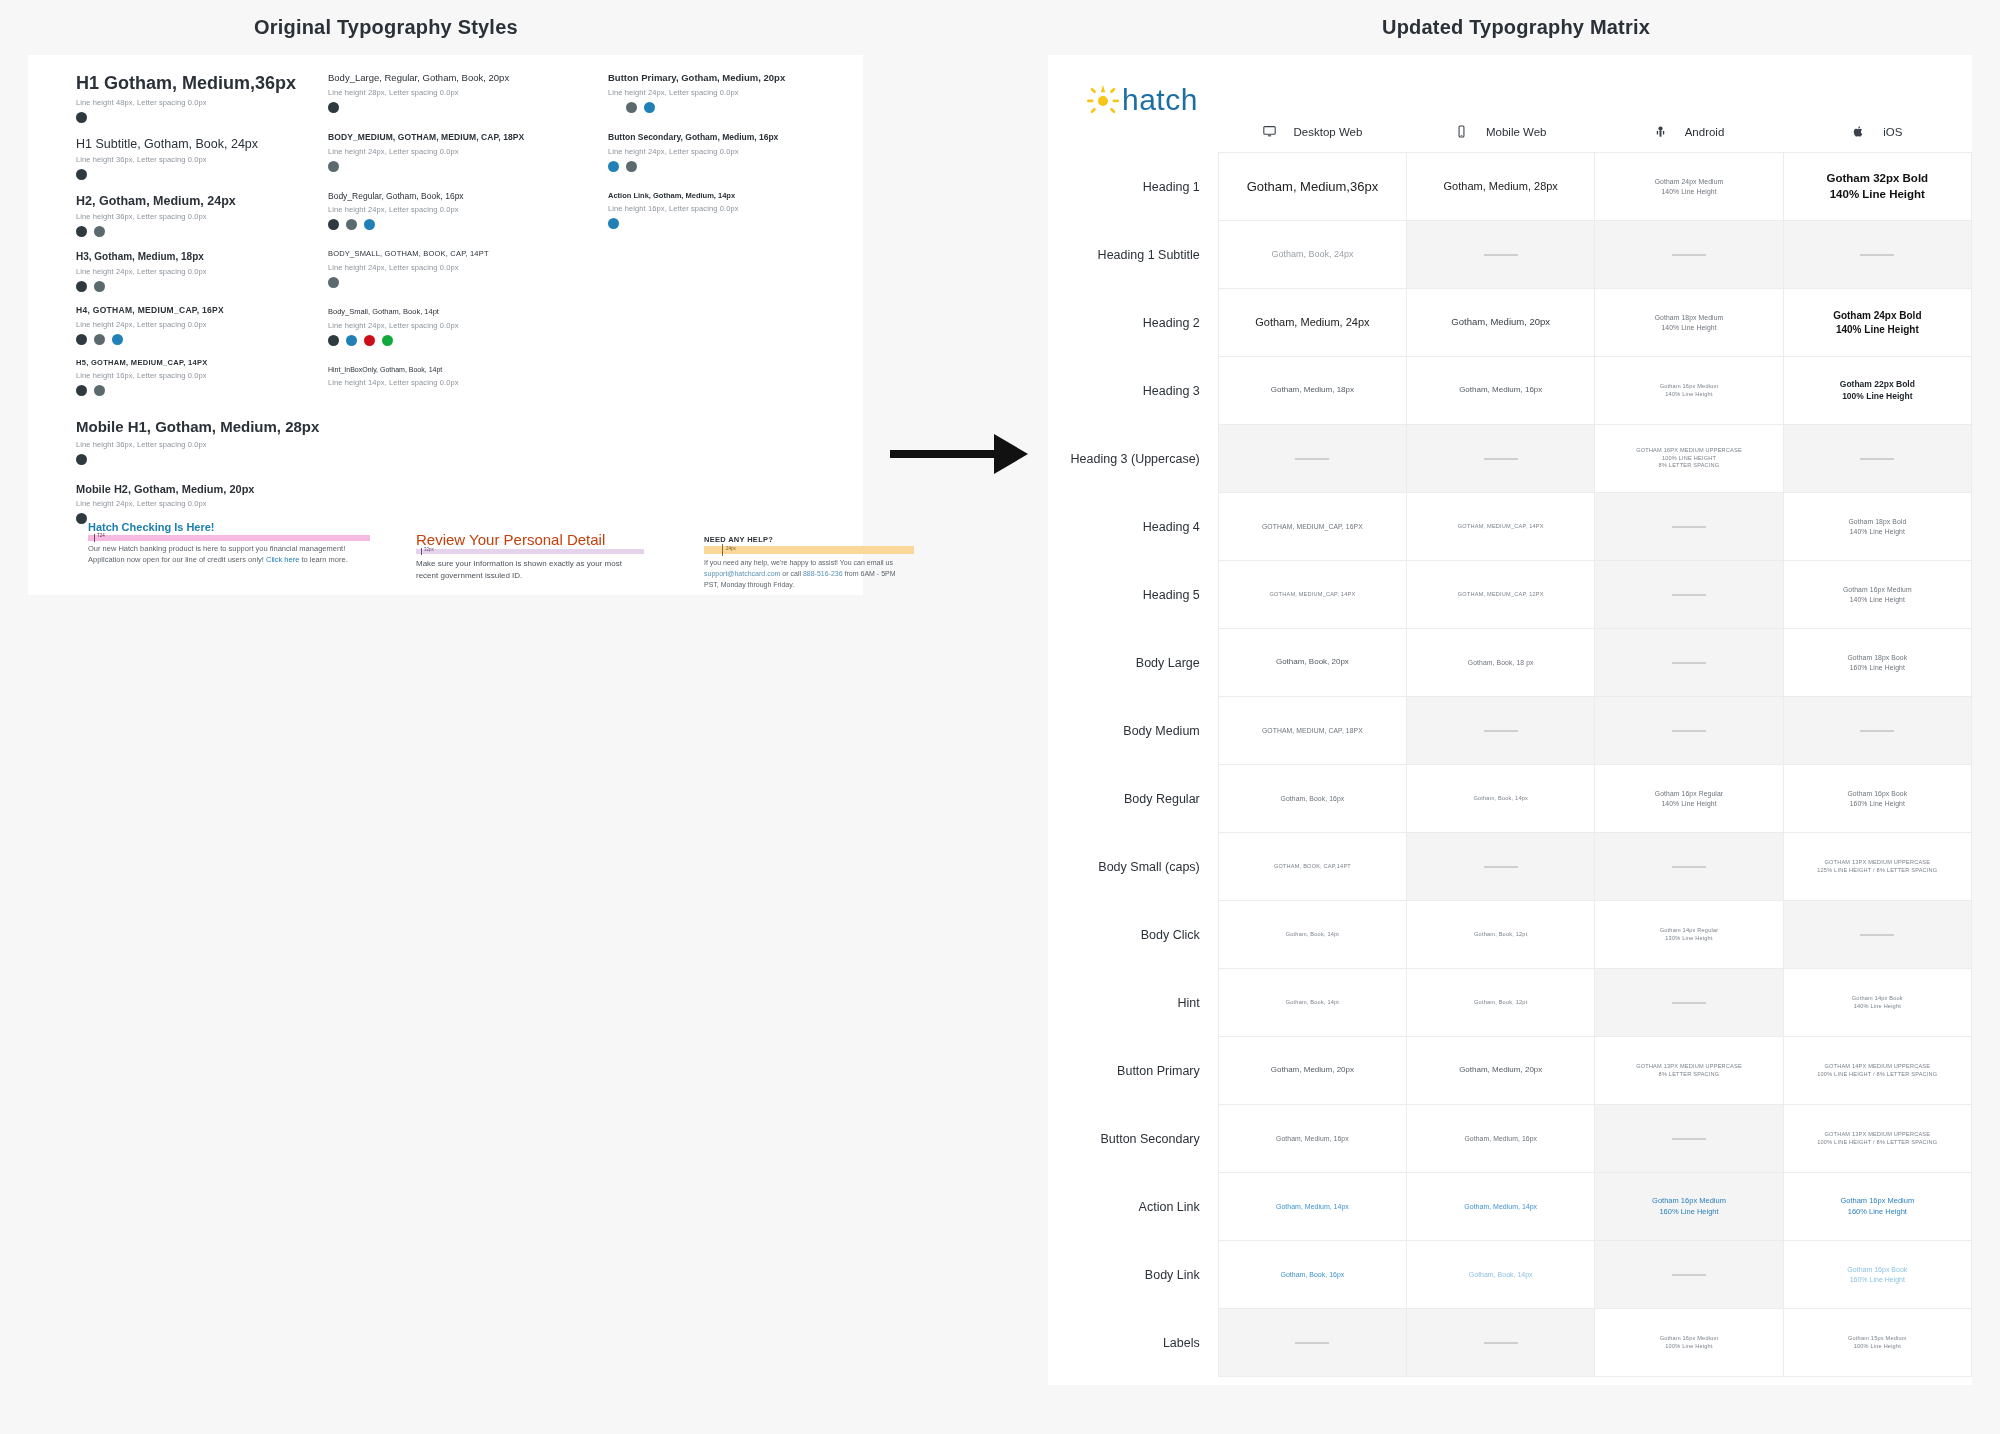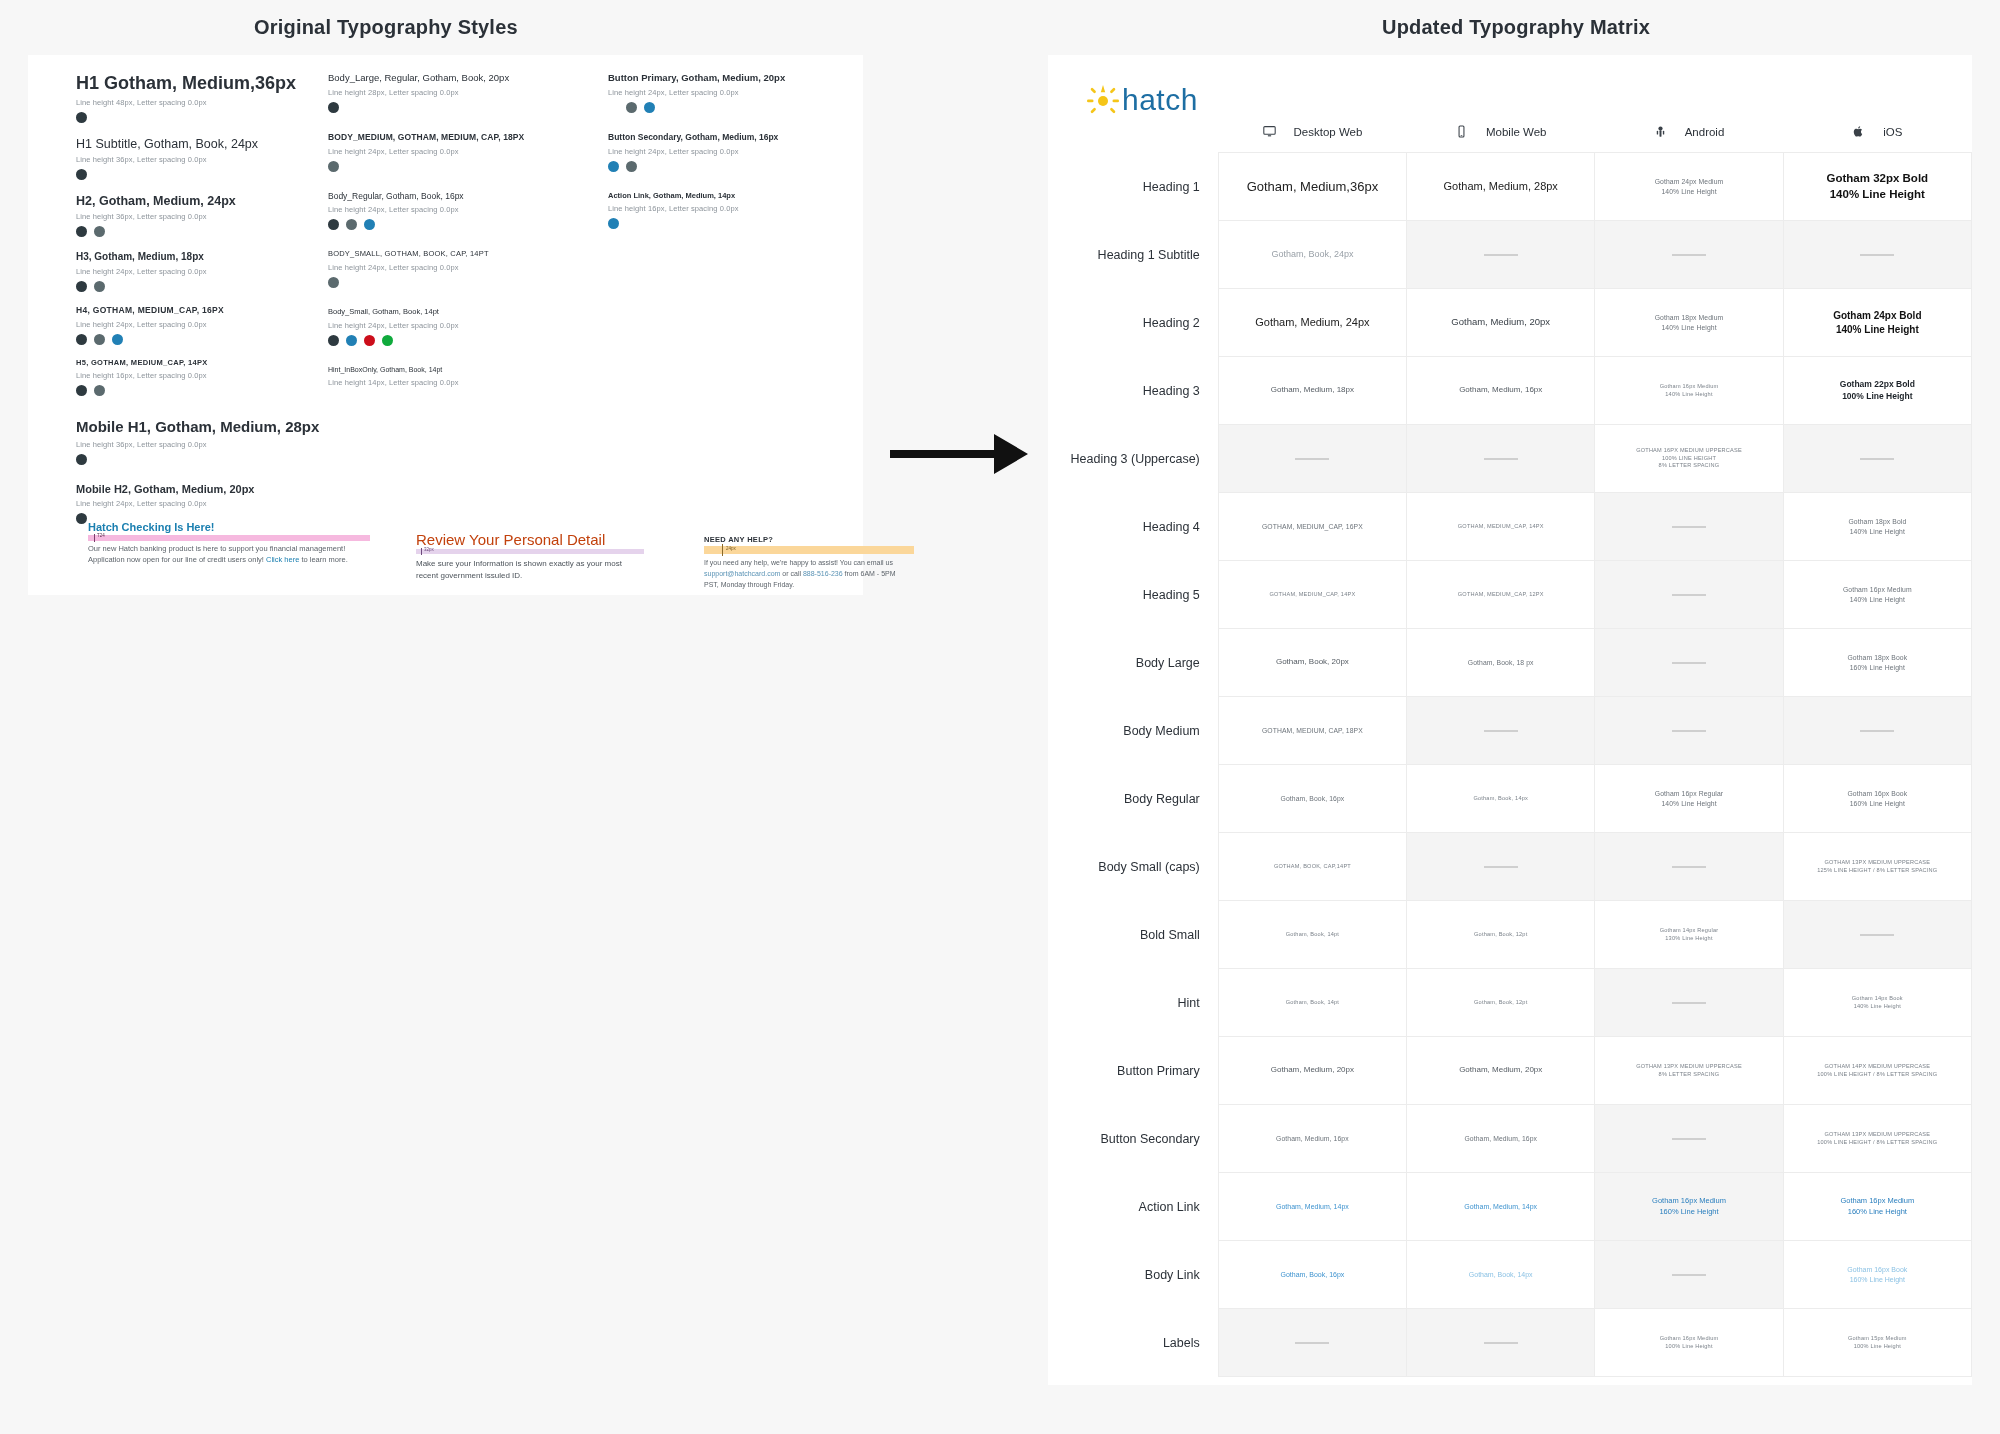--- a/index.html
+++ b/index.html
@@ -629,21 +629,21 @@
             <td class="shade"><span class="dash"></span></td>
             <td class="shade"><span class="dash"></span></td>
             <td>
               <div class="cell-lines c-xxs">
                 <span>GOTHAM 13PX MEDIUM UPPERCASE</span>
                 <span>125% LINE HEIGHT / 8% LETTER SPACING</span>
               </div>
             </td>
           </tr>
           <tr>
-            <td class="rowlabel">Bold Small</td>
+            <td class="rowlabel">Body Click</td>
             <td>
               <div class="cell-lines c-xxs">
                 <span>Gotham, Book, 14pt</span>
               </div>
             </td>
             <td>
               <div class="cell-lines c-xxs">
                 <span>Gotham, Book, 12pt</span>
               </div>
             </td>

